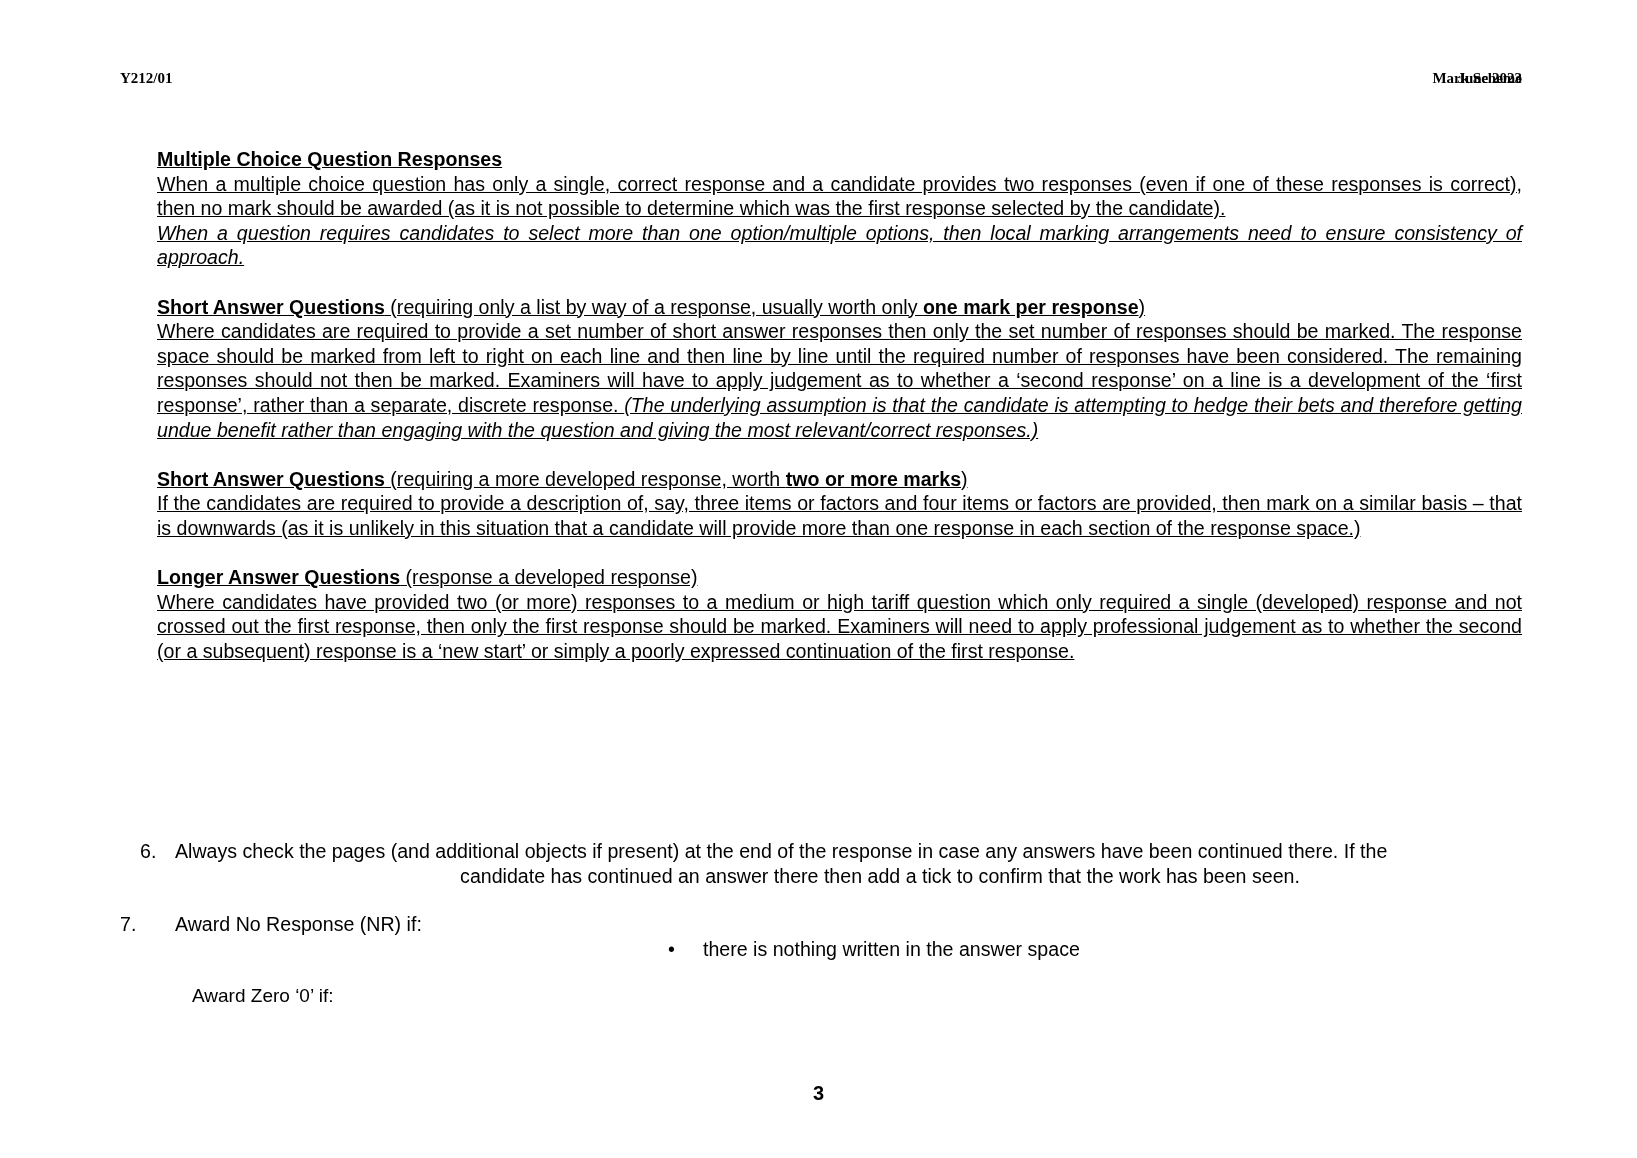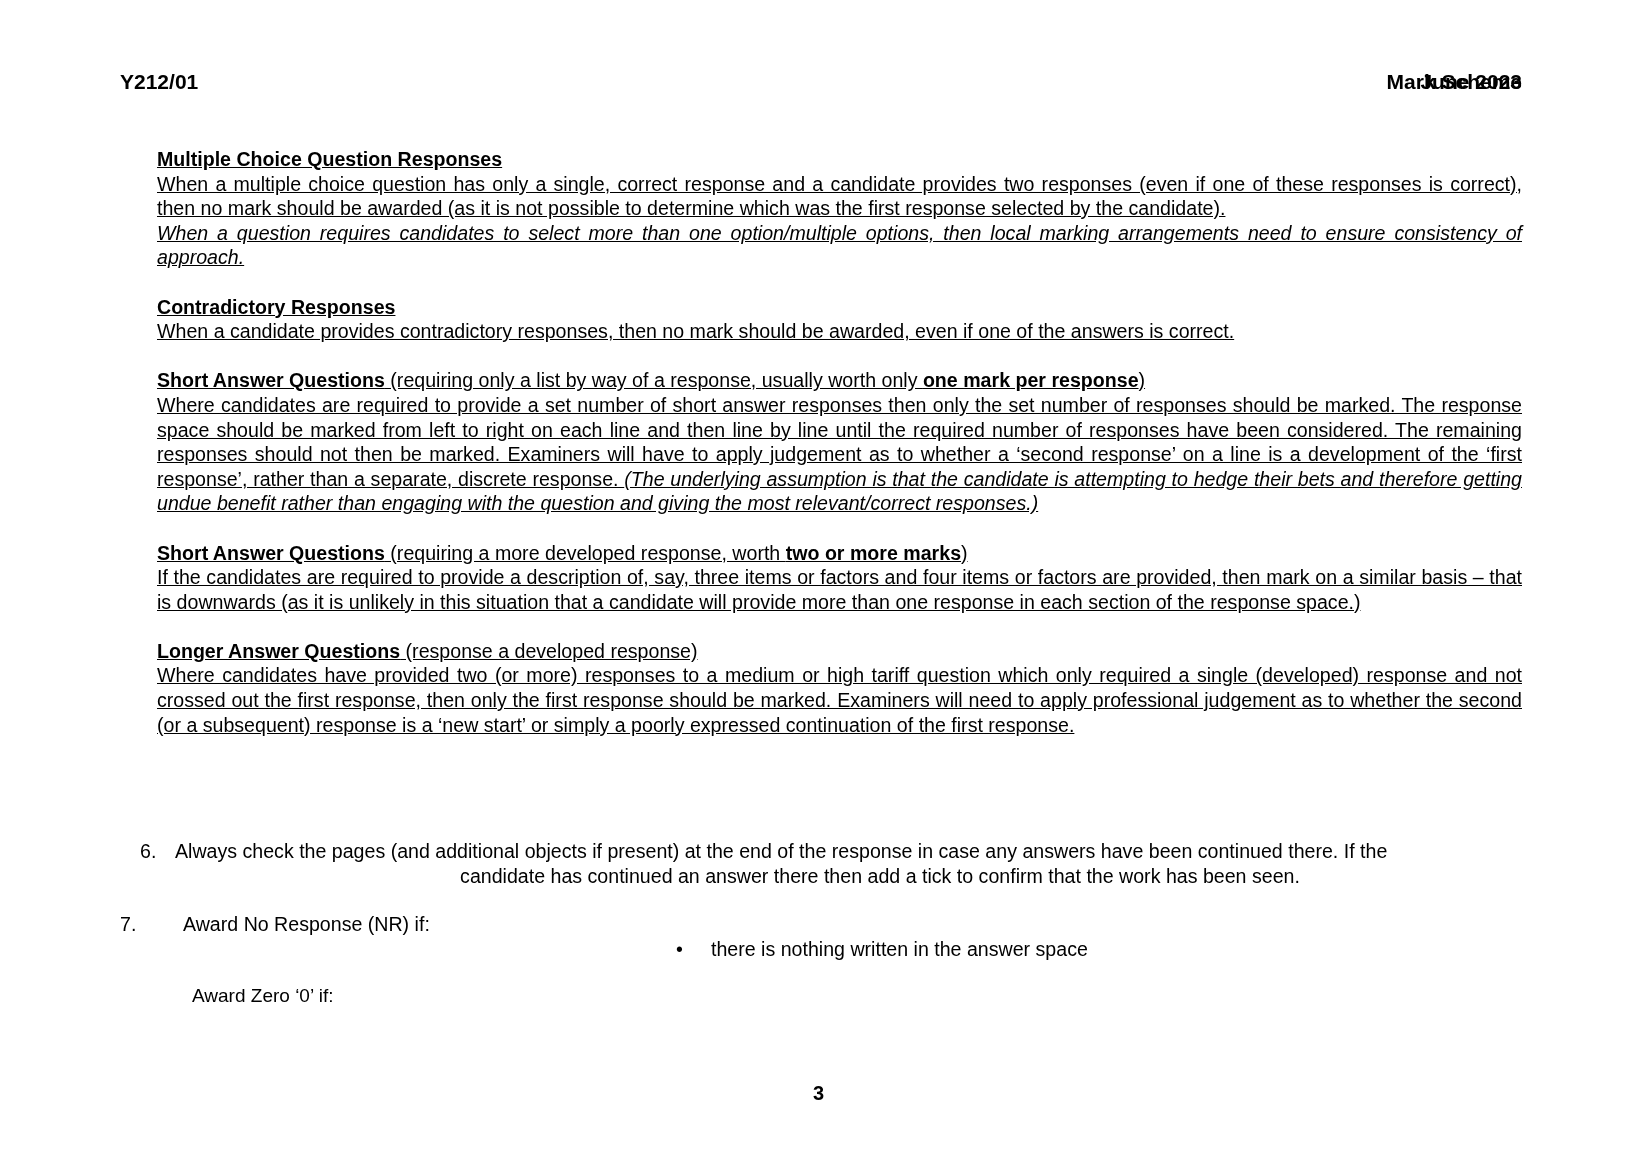--- a/index.html
+++ b/index.html
@@ -2,21 +2,21 @@
 <html><head>
 <meta charset="utf-8">
 <style>
   html, body { margin: 0; padding: 0; background: #ffffff; }
   body {
     width: 1637px; height: 1158px; position: relative; overflow: hidden;
     font-family: "Liberation Sans", sans-serif; color: #000000;
   }
   .header {
     position: absolute; top: 70px; left: 120px; width: 1402px; height: 28px;
-    font-weight: bold; font-size: 21px;
+    font-weight: bold; font-size: 15px; font-family: Liberation Serif, serif;
   }
   .header .left { position: absolute; left: 0; top: 0; }
   .header .center { position: absolute; left: 0; right: 0; text-align: right; top: 0; }
   .header .right { position: absolute; right: 0; top: 0; }
 
   .content {
     position: absolute; left: 157px; top: 147px; width: 1365px;
     font-size: 19.6px; line-height: 24.6px;
   }
   .section { margin: 0 0 24.6px 0; text-decoration: underline; }
@@ -30,23 +30,23 @@
     font-size: 19.6px; line-height: 24.6px;
   }
   .item6 .num { position: absolute; left: 20px; top: 0; }
   .item6 .line1 { position: absolute; left: 55px; top: 0; white-space: nowrap; }
   .item6 .line2 { position: absolute; left: 0; width: 1580px; top: 24.6px; text-align: center; white-space: nowrap; left:-30px;}
 
   .item7 {
     position: absolute; left: 120px; top: 912px; font-size: 19.6px; line-height: 24.6px;
   }
   .item7 .num { position: absolute; left: 0; top: 0; }
-  .item7 .label { position: absolute; left: 55px; top: 0; white-space: nowrap; margin-left: 8px; }
+  .item7 .label { position: absolute; left: 55px; top: 0; white-space: nowrap; }
   .bullet-row {
-    position: absolute; left: 668px; top: 937px; font-size: 19.6px; line-height: 24.6px; white-space: nowrap; margin-left: 8px;
+    position: absolute; left: 668px; top: 937px; font-size: 19.6px; line-height: 24.6px; white-space: nowrap;
   }
   .bullet-row .dot { display: inline-block; width: 35px; }
   .award-zero {
     position: absolute; left: 192px; top: 984px; font-size: 19px; line-height: 24.6px; white-space: nowrap;
   }
   .page-number {
     position: absolute; top: 1082px; left: 0; width: 1637px; text-align: center;
     font-weight: bold; font-size: 20px;
   }
 </style>
@@ -60,24 +60,20 @@
 </div>
 
 <div class="content">
 
   <div class="section">
     <p class="heading-line b">Multiple Choice Question Responses</p>
     <p>When a multiple choice question has only a single, correct response and a candidate provides two responses (even if one of these responses is correct), then no mark should be awarded (as it is not possible to determine which was the first response selected by the candidate).</p>
     <p class="i">When a question requires candidates to select more than one option/multiple options, then local marking arrangements need to ensure consistency of approach.</p>
   </div>
 
-  <div class="section">
-    <p class="heading-line b">Contradictory Responses</p>
-    <p>When a candidate provides contradictory responses, then no mark should be awarded, even if one of the answers is correct.</p>
-  </div>
 
   <div class="section">
     <p class="heading-line"><span class="b">Short Answer Questions</span><span> (requiring only a list by way of a response, usually worth only </span><span class="b">one mark per response</span><span>)</span></p>
     <p><span>Where candidates are required to provide a set number of short answer responses then only the set number of responses should be marked. The response space should be marked from left to right on each line and then line by line until the required number of responses have been considered.  The remaining responses should not then be marked. Examiners will have to apply judgement as to whether a ‘second response’ on a line is a development of the ‘first response’, rather than a separate, discrete response.  </span><span class="i">(The underlying assumption is that the candidate is attempting to hedge their bets and therefore getting undue benefit rather than engaging with the question and giving the most relevant/correct responses.)</span></p>
   </div>
 
   <div class="section">
     <p class="heading-line"><span class="b">Short Answer Questions</span><span> (requiring a more developed response, worth </span><span class="b">two or more marks</span><span>)</span></p>
     <p>If the candidates are required to provide a description of, say, three items or factors and four items or factors are provided, then mark on a similar basis – that is downwards (as it is unlikely in this situation that a candidate will provide more than one response in each section of the response space.)</p>
   </div>

